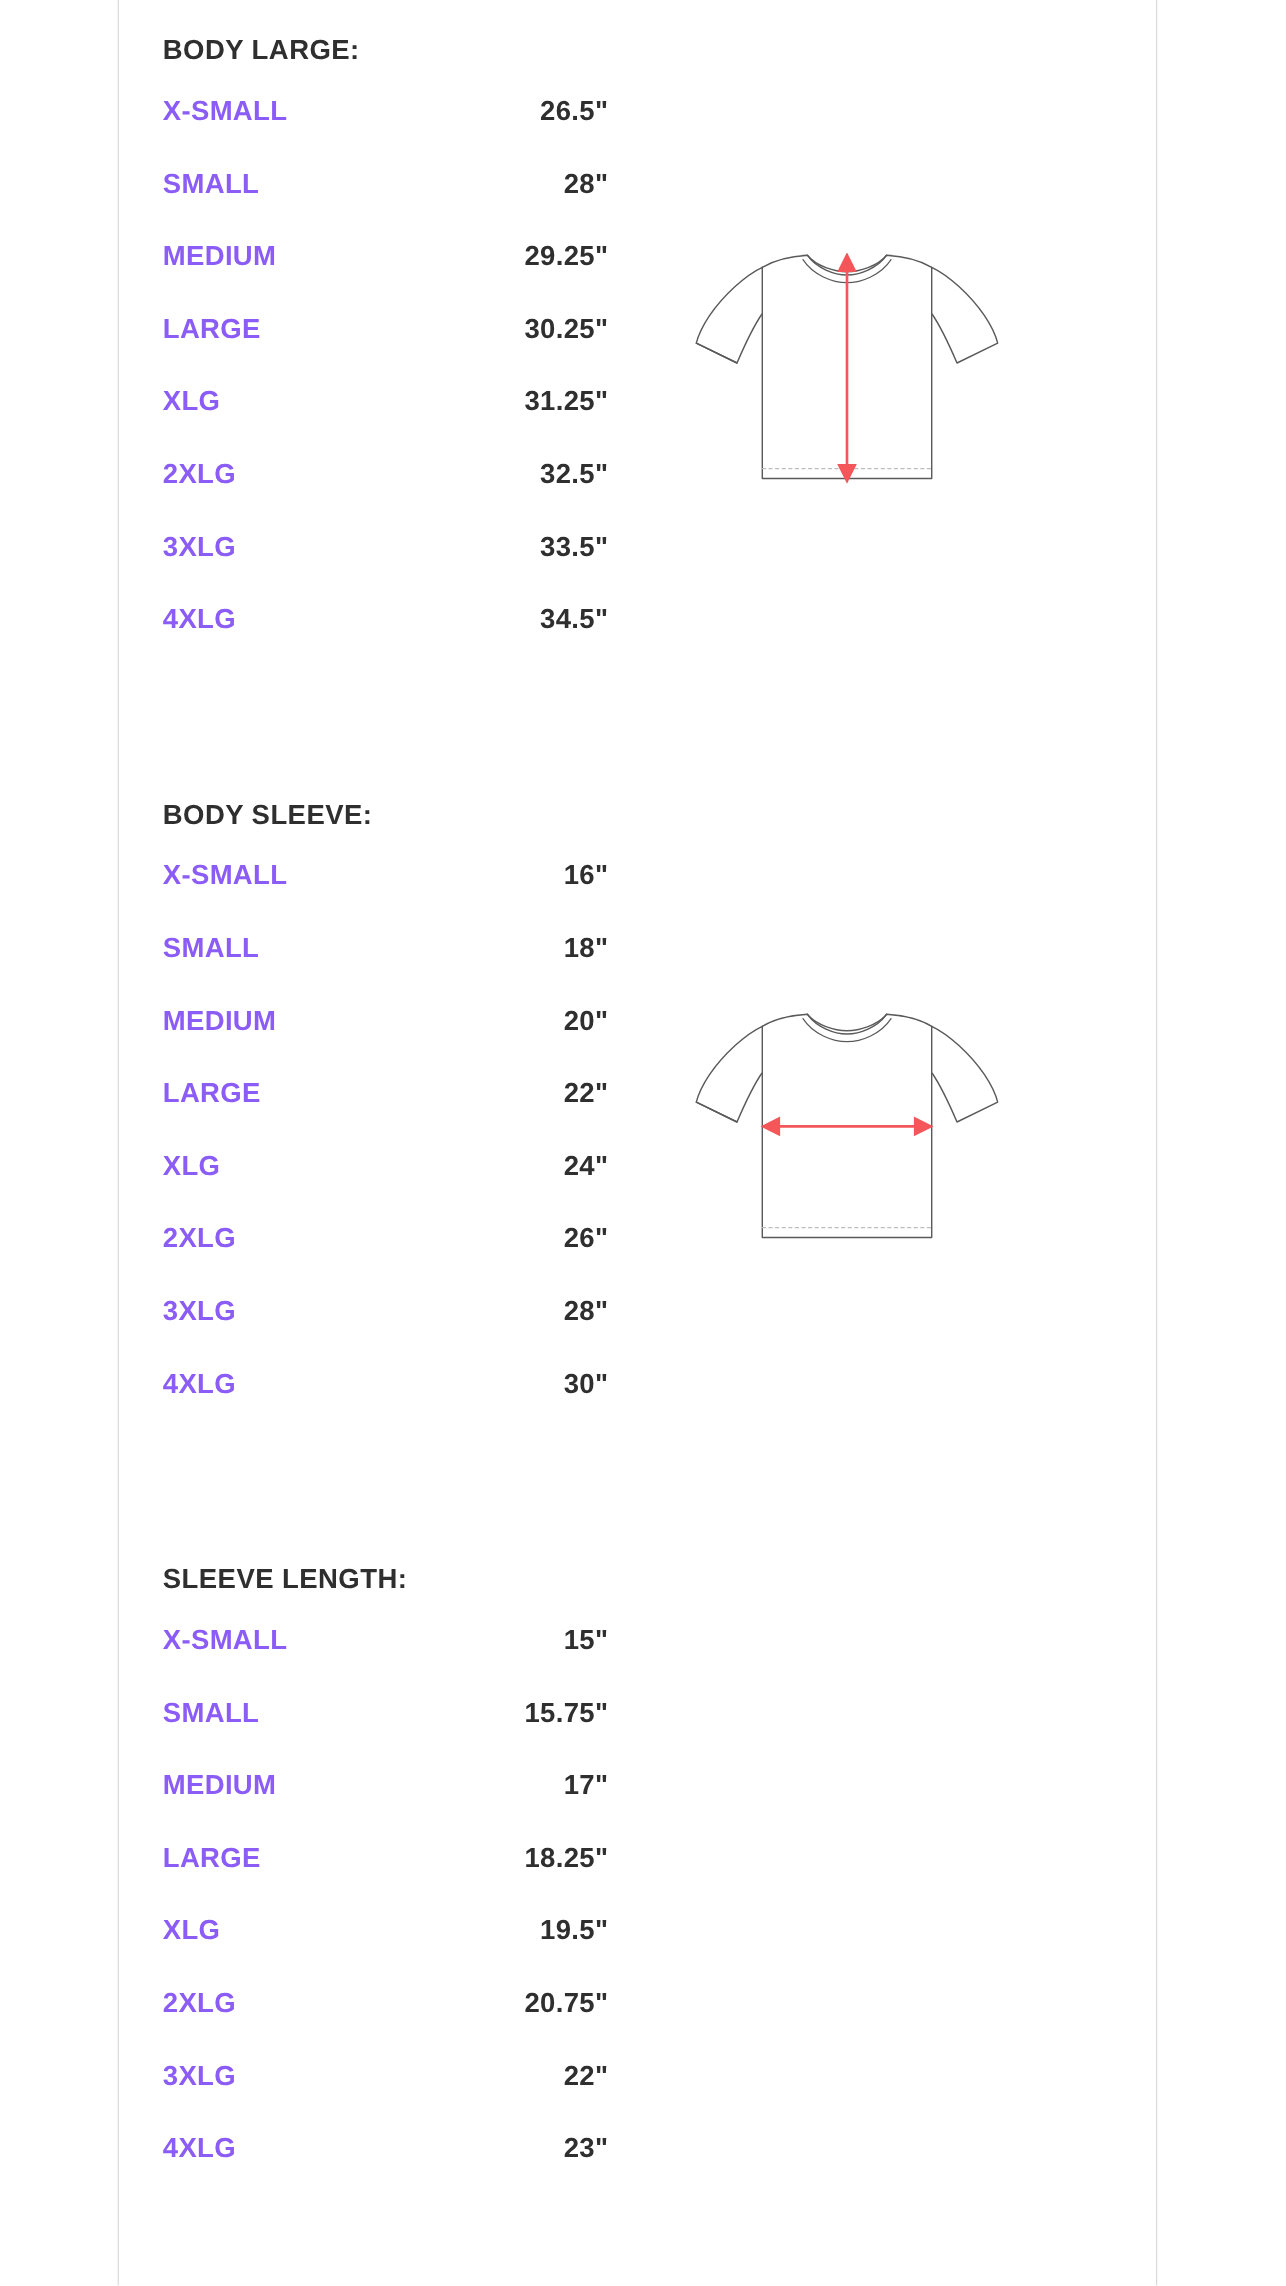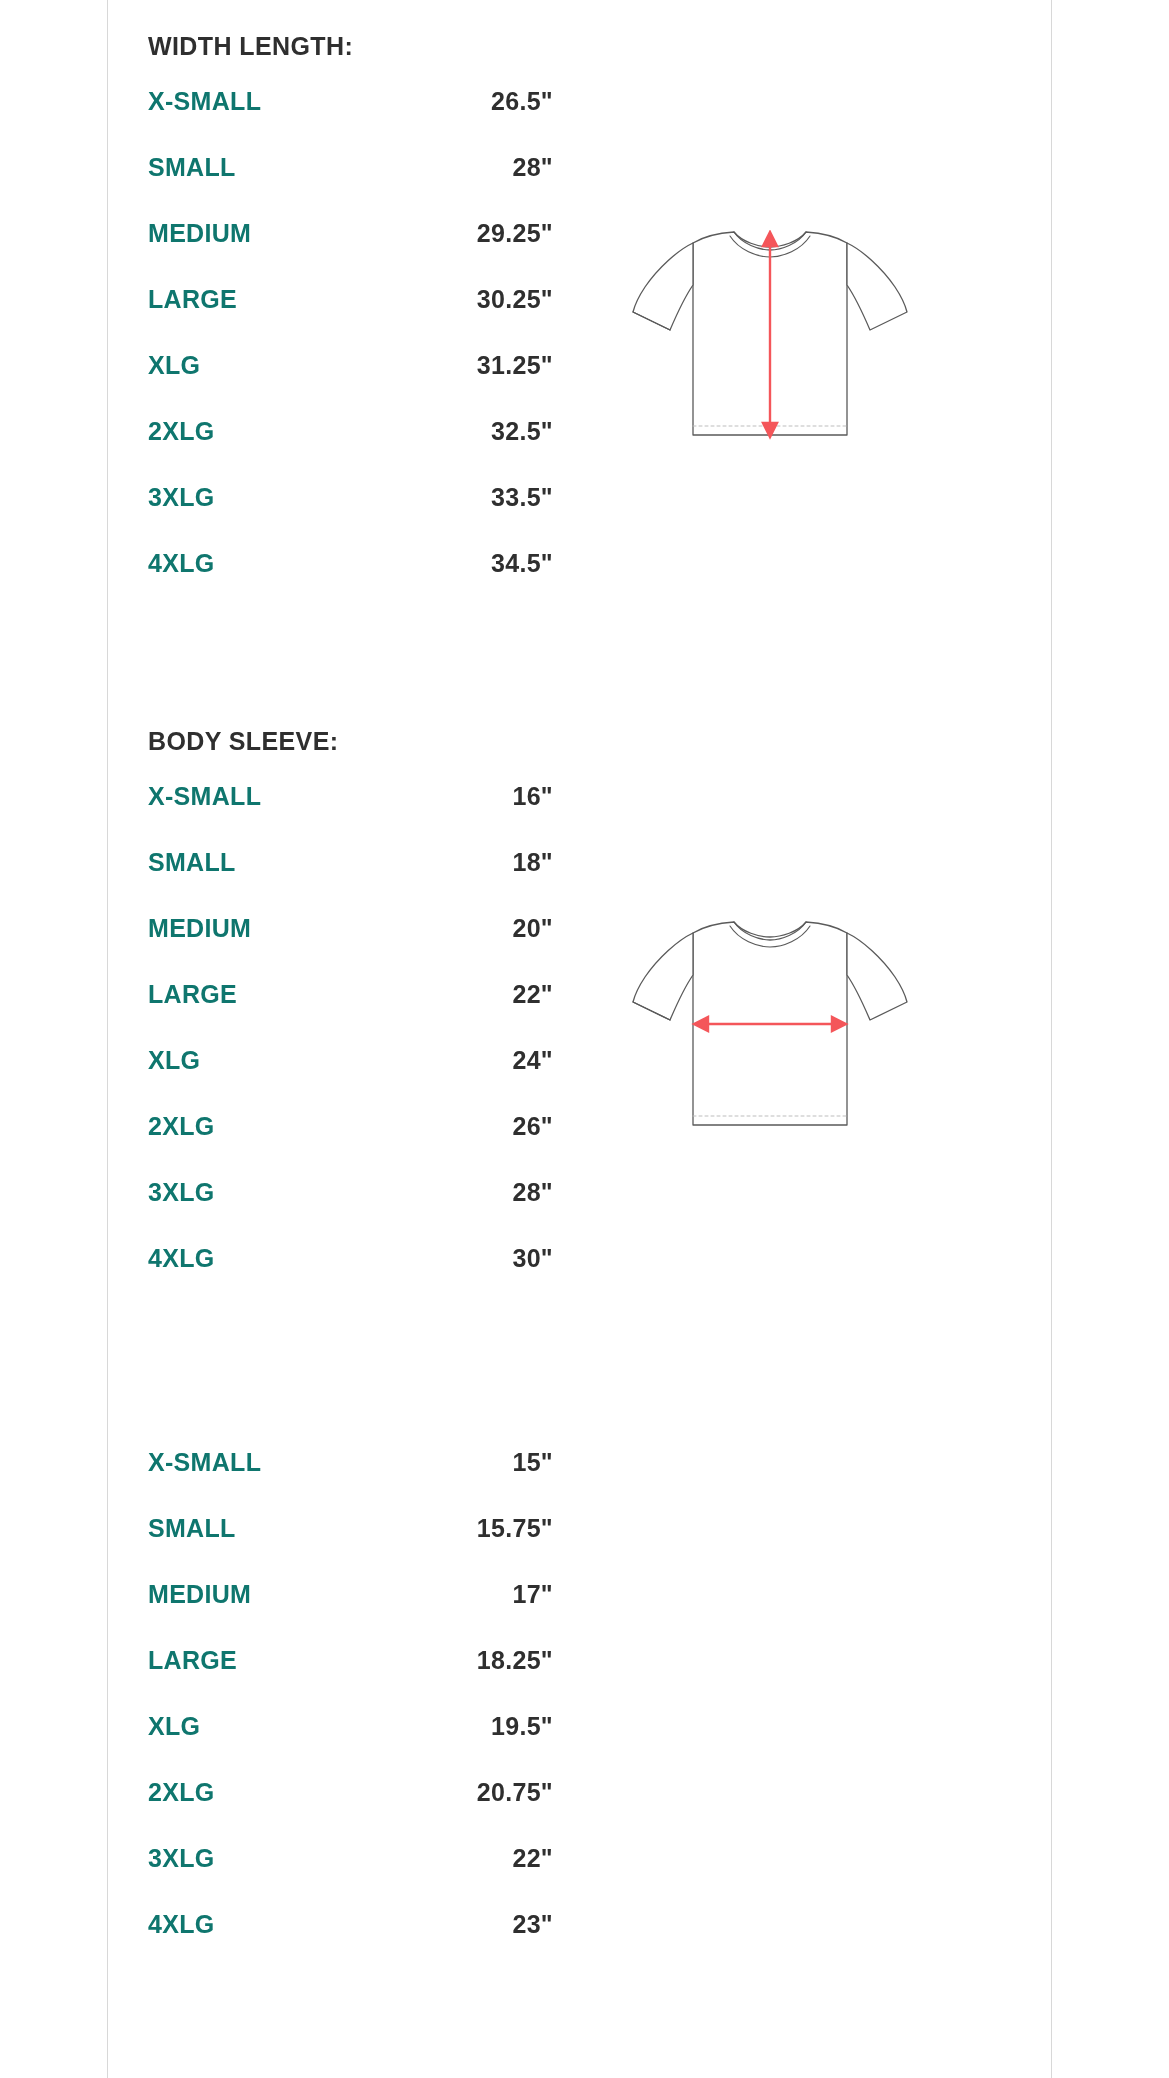--- a/index.html
+++ b/index.html
@@ -57,21 +57,21 @@
   }
   .row {
     display: flex;
     justify-content: space-between;
     align-items: baseline;
     height: 66px;
   }
   .row .size {
     font-size: 25px;
     font-weight: bold;
-    color: #0f766e;
+    color: #8b5cf6;
     letter-spacing: 0.3px;
   }
   .row .value {
     font-size: 25px;
     font-weight: bold;
     color: #2f2f2f;
     letter-spacing: 0.3px;
     text-align: right;
   }
   
@@ -91,21 +91,21 @@
 <body>
 
 <div class="page">
 
   <div class="rule-left"></div>
   <div class="rule-right"></div>
 
   <div class="content">
 
     <div class="section" id="sec-length">
-      <h2 class="section-title">WIDTH LENGTH:</h2>
+      <h2 class="section-title">BODY LARGE:</h2>
       <div class="rows">
         <div class="row">
           <span class="size">X-SMALL</span>
           <span class="value">26.5"</span>
         </div>
         <div class="row">
           <span class="size">SMALL</span>
           <span class="value">28"</span>
         </div>
         <div class="row">
@@ -167,20 +167,21 @@
           <span class="value">28"</span>
         </div>
         <div class="row">
           <span class="size">4XLG</span>
           <span class="value">30"</span>
         </div>
       </div>
     </div>
 
     <div class="section" id="sec-sleeve">
+      <h2 class="section-title">SLEEVE LENGTH:</h2>
       <div class="rows">
         <div class="row">
           <span class="size">X-SMALL</span>
           <span class="value">15"</span>
         </div>
         <div class="row">
           <span class="size">SMALL</span>
           <span class="value">15.75"</span>
         </div>
         <div class="row">

